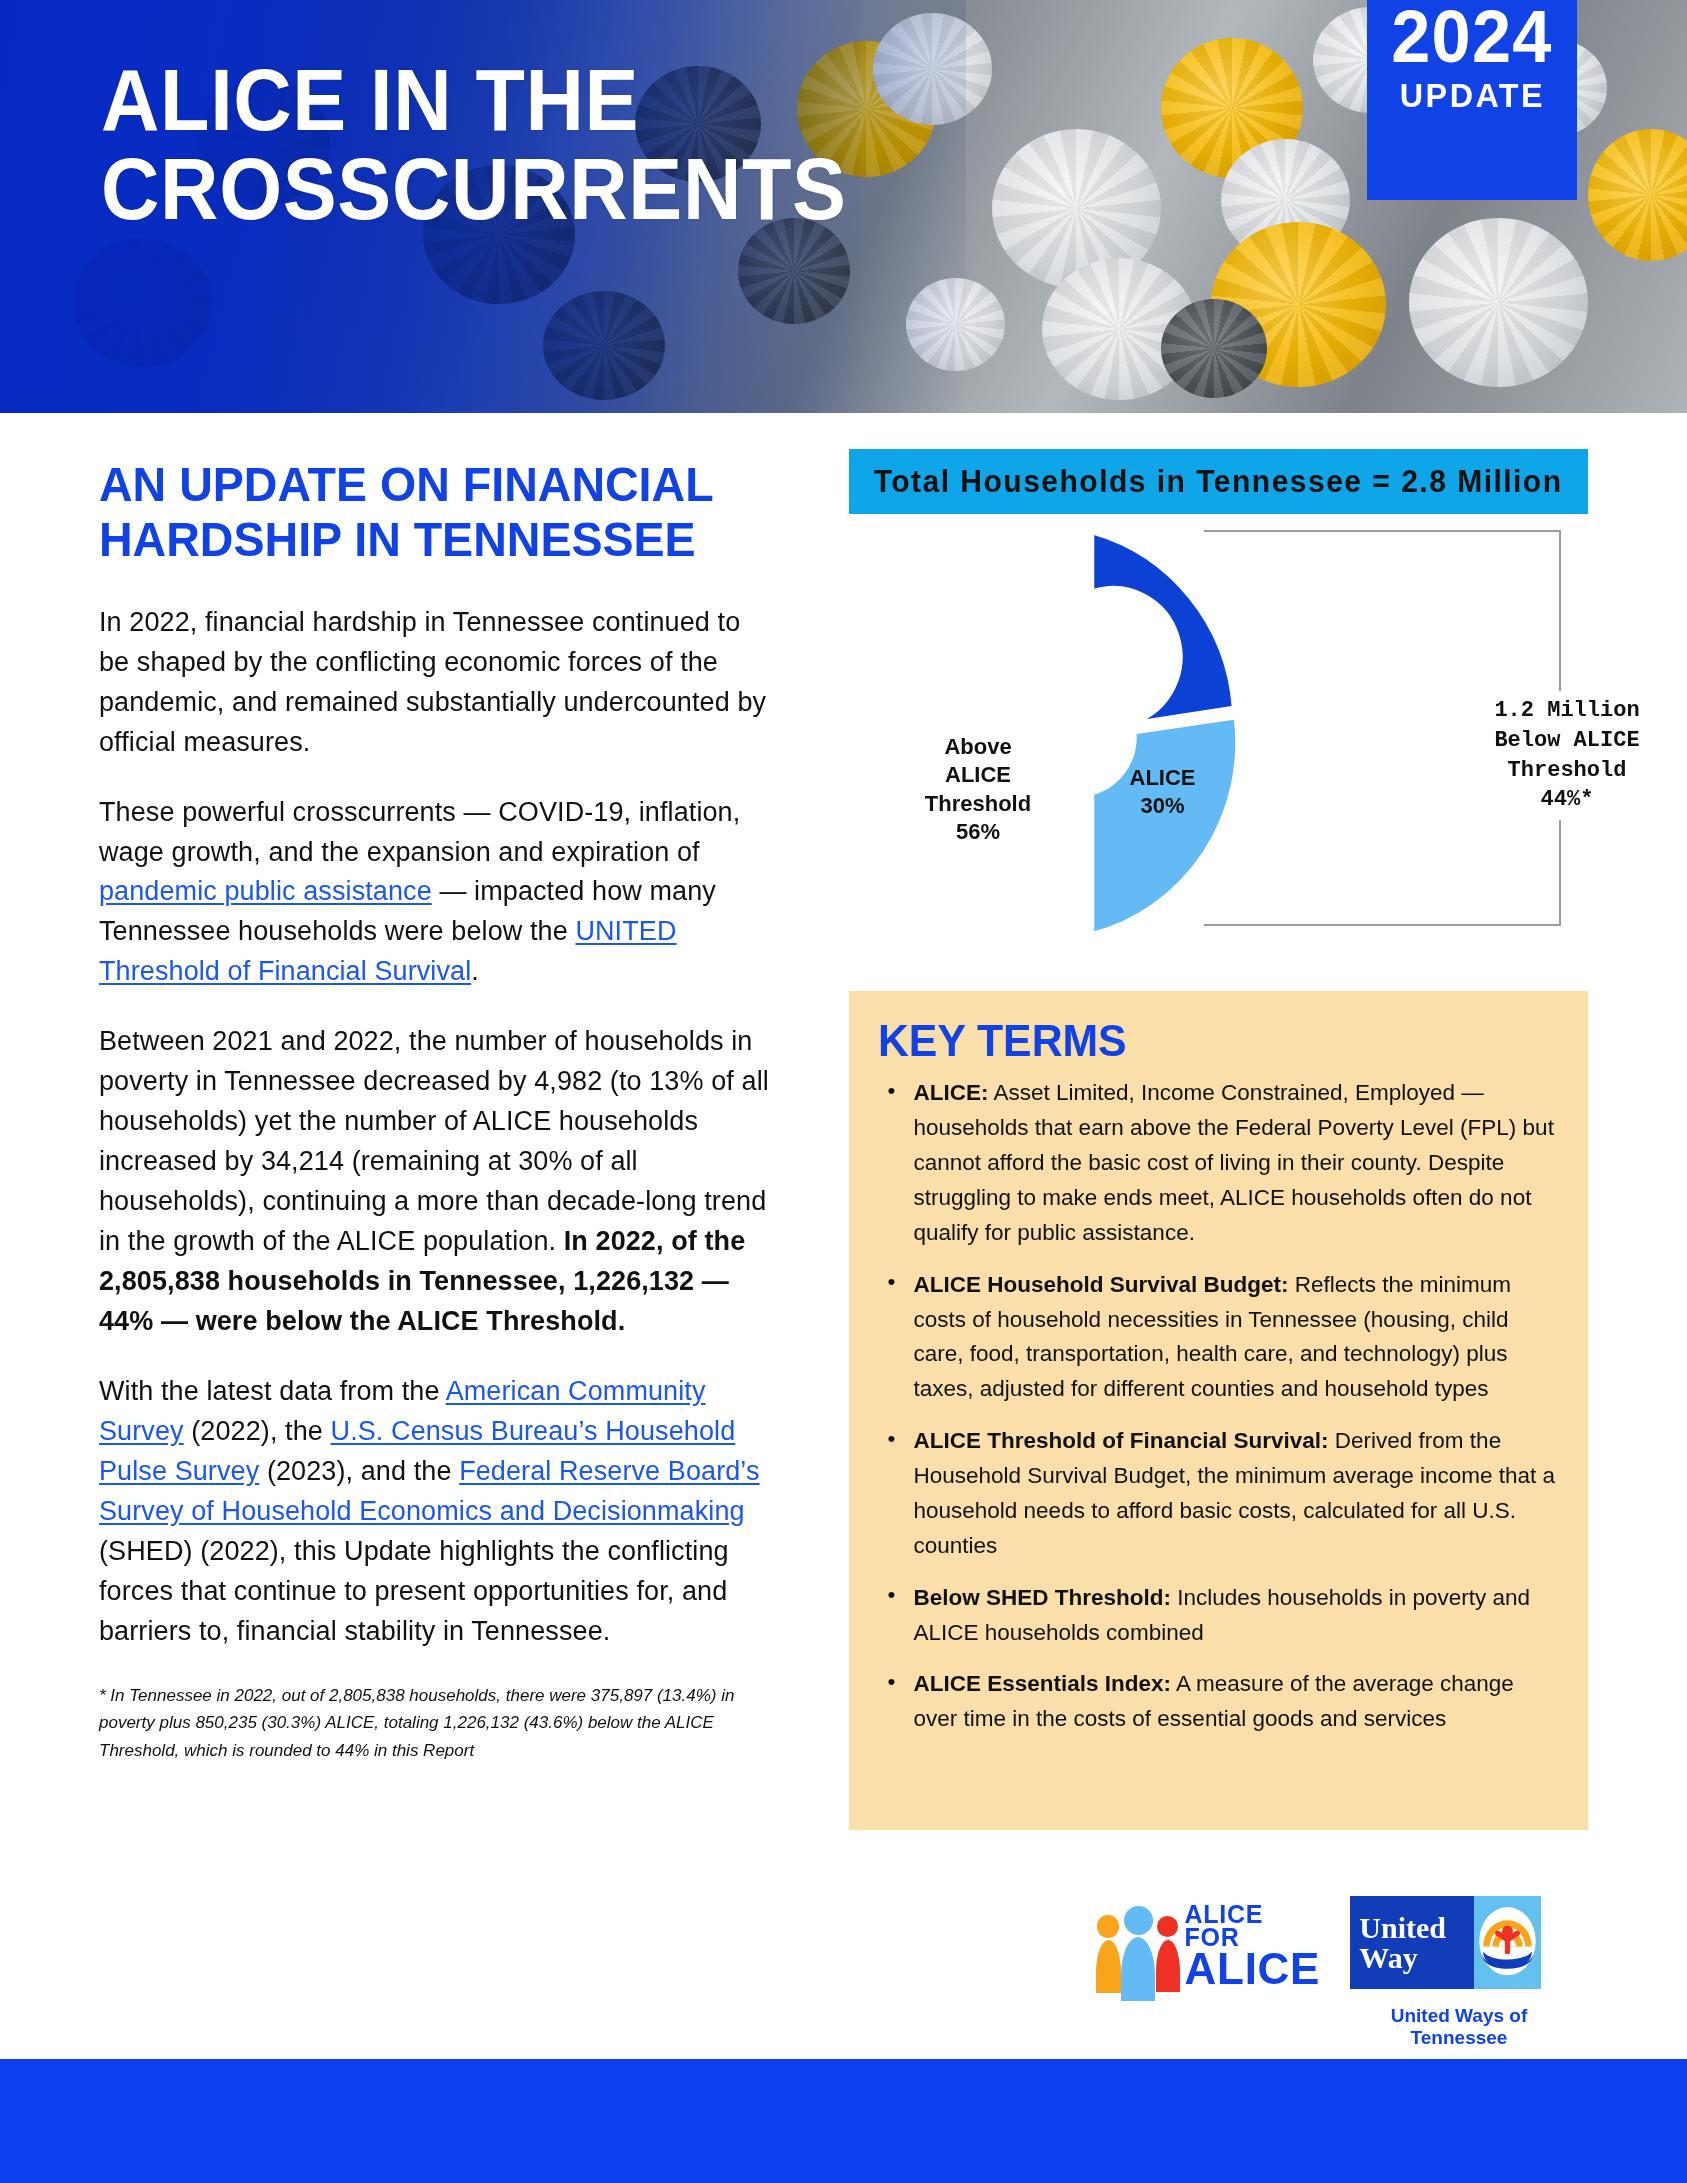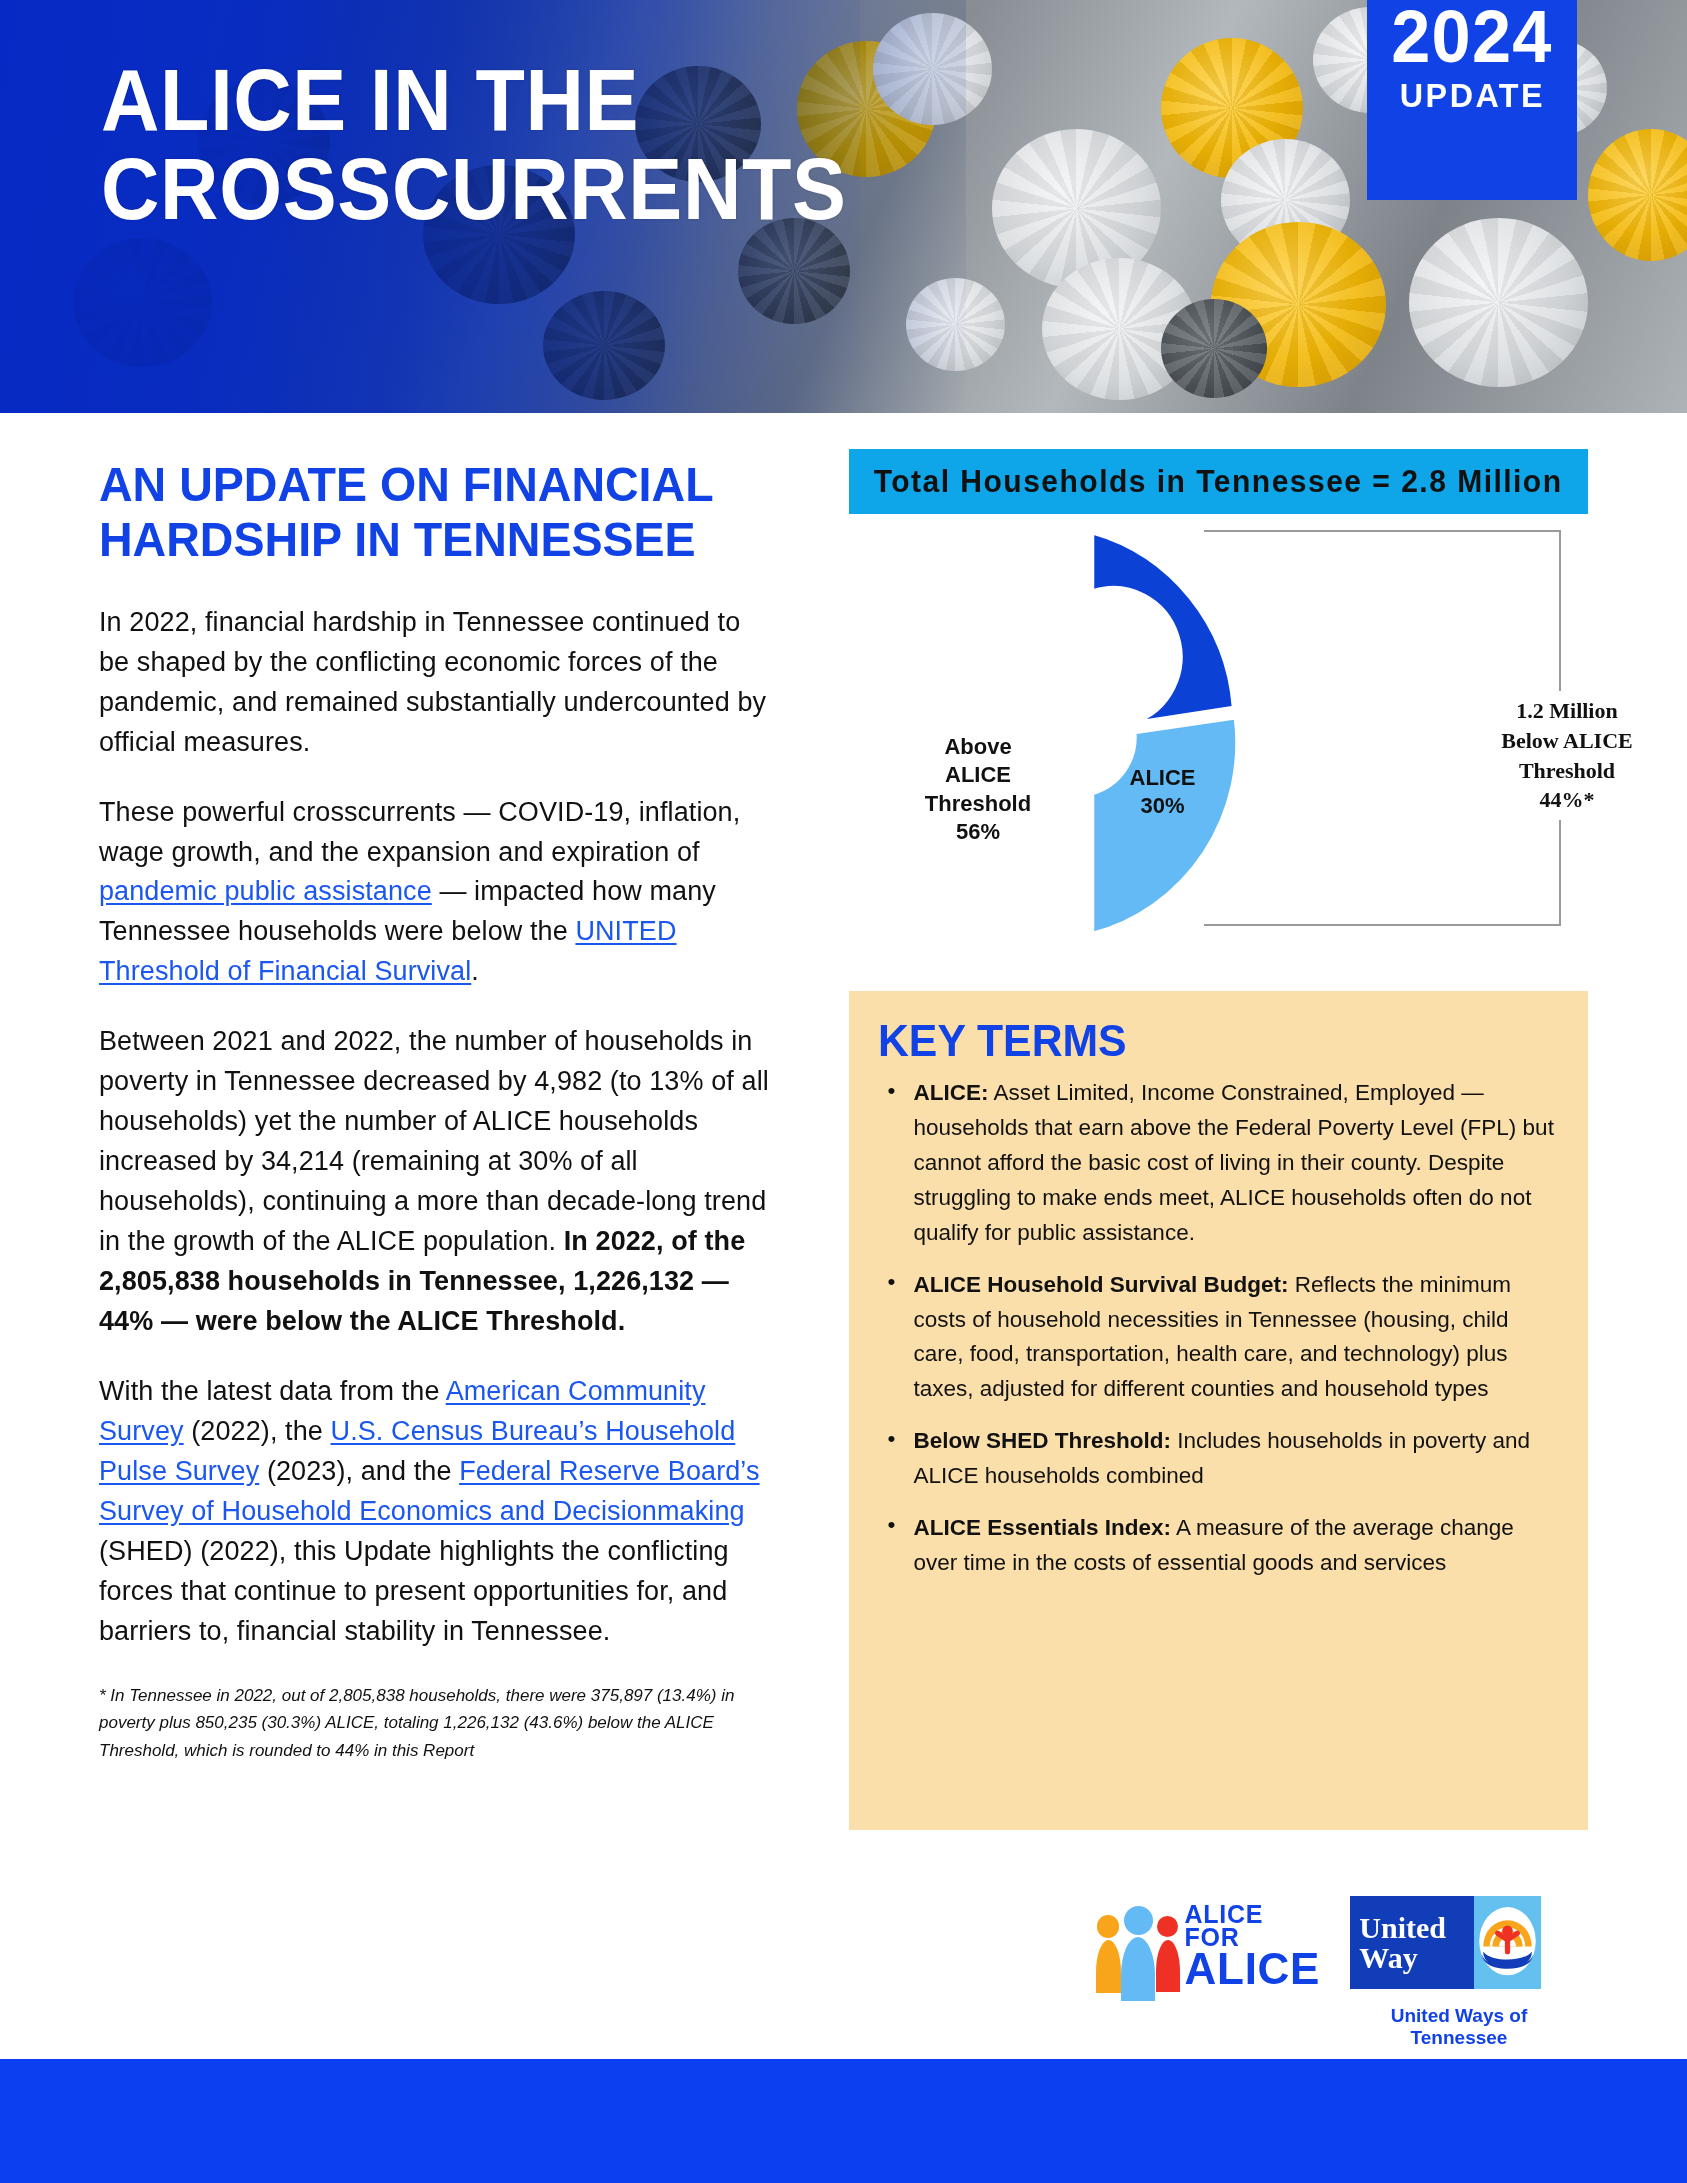--- a/index.html
+++ b/index.html
@@ -131,21 +131,21 @@
   #chart-body { position:relative; width:100%; height:438px; }
 
   .donut-wrap { position:absolute; left:12px; top:6.6px; width:450px; height:423px; }
   .bracket {
     position:absolute; left:355px; top:16px; width:357px; height:396px;
     border:2.6px solid #9a9a9a; border-left:none;
   }
   .bracket-label {
     position:absolute; left:609px; top:177px; width:218px;
     text-align:center;
-    font-family:Liberation Serif, serif;
+    font-family:Liberation Mono, monospace;
     font-weight:bold; font-size:22px; line-height:1.35; color:#111;
     background:#ffffff; padding:5.3px 0;
   }
   .bracket-label span{display:block;}
 
   .slice-label {
     position:absolute; text-align:center;
     font-family:"Liberation Sans Narrow","Liberation Sans",sans-serif;
     font-weight:bold; line-height:1.3;
   }
@@ -347,20 +347,23 @@
 <div id="key-terms">
   <h2>KEY TERMS</h2>
   <ul>
     <li>
       <b>ALICE:</b><span> Asset Limited, Income Constrained, Employed — households that earn above the Federal Poverty Level (FPL) but cannot afford the basic cost of living in their county. Despite struggling to make ends meet, ALICE households often do not qualify for public assistance.</span>
     </li>
     <li>
       <b>ALICE Household Survival Budget:</b><span> Reflects the minimum costs of household necessities in Tennessee (housing, child care, food, transportation, health care, and technology) plus taxes, adjusted for different counties and household types</span>
     </li>
     <li>
+      <b>ALICE Threshold of Financial Survival:</b><span> Derived from the Household Survival Budget, the minimum average income that a household needs to afford basic costs, calculated for all U.S. counties</span>
+    </li>
+    <li>
       <b>Below SHED Threshold:</b><span> Includes households in poverty and ALICE households combined</span>
     </li>
     <li>
       <b>ALICE Essentials Index:</b><span> A measure of the average change over time in the costs of essential goods and services</span>
     </li>
   </ul>
 </div>
 
 <div id="logos">
 

